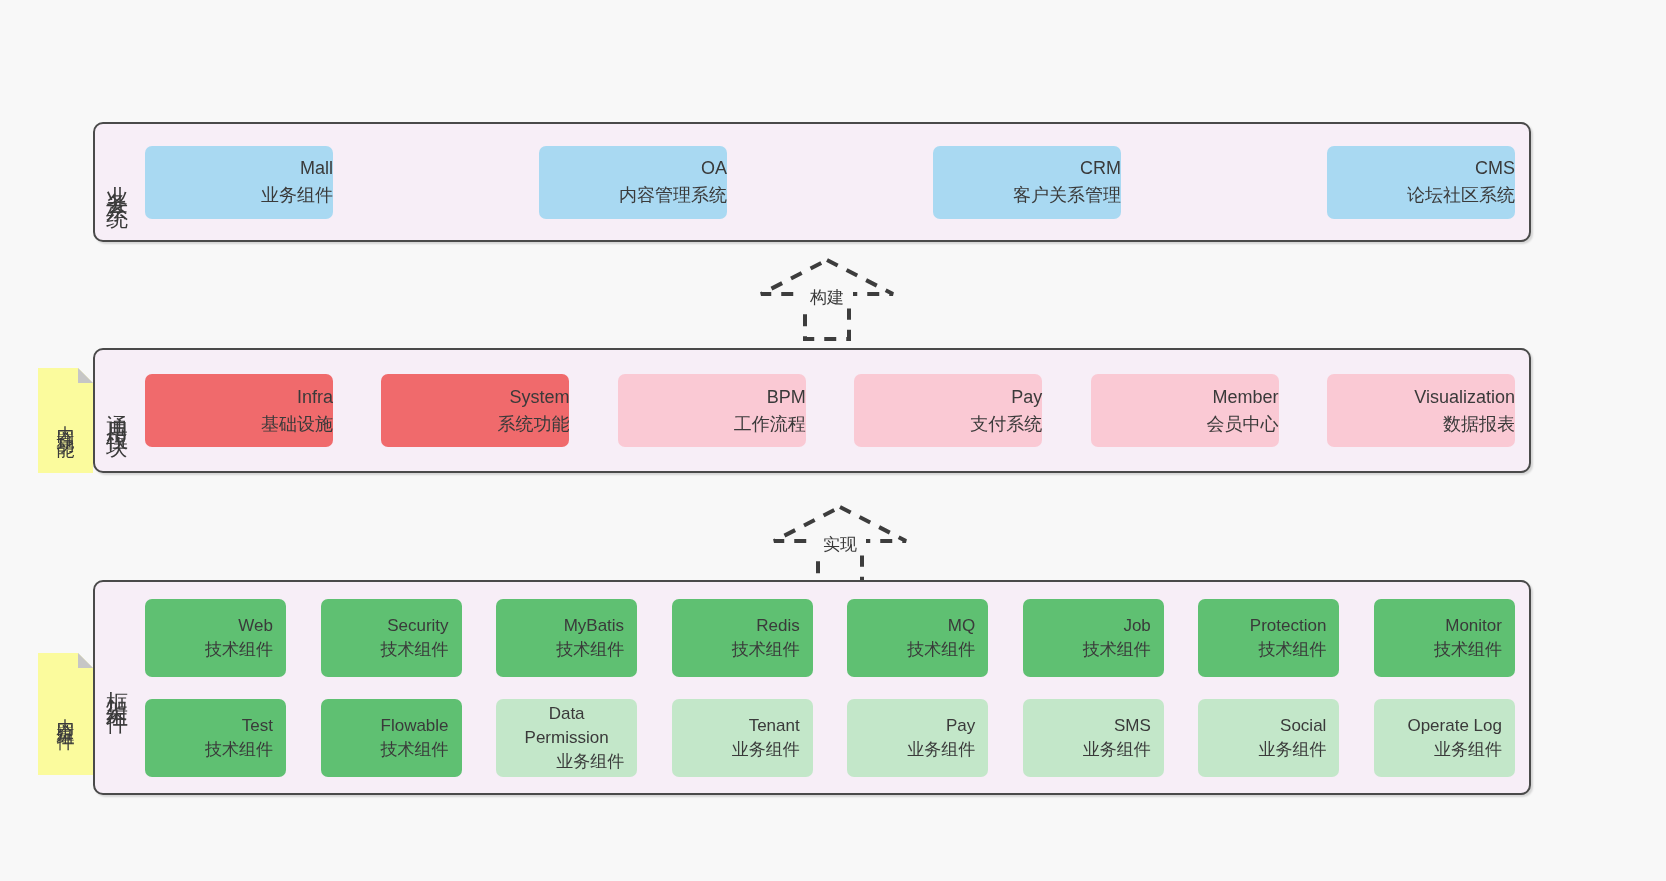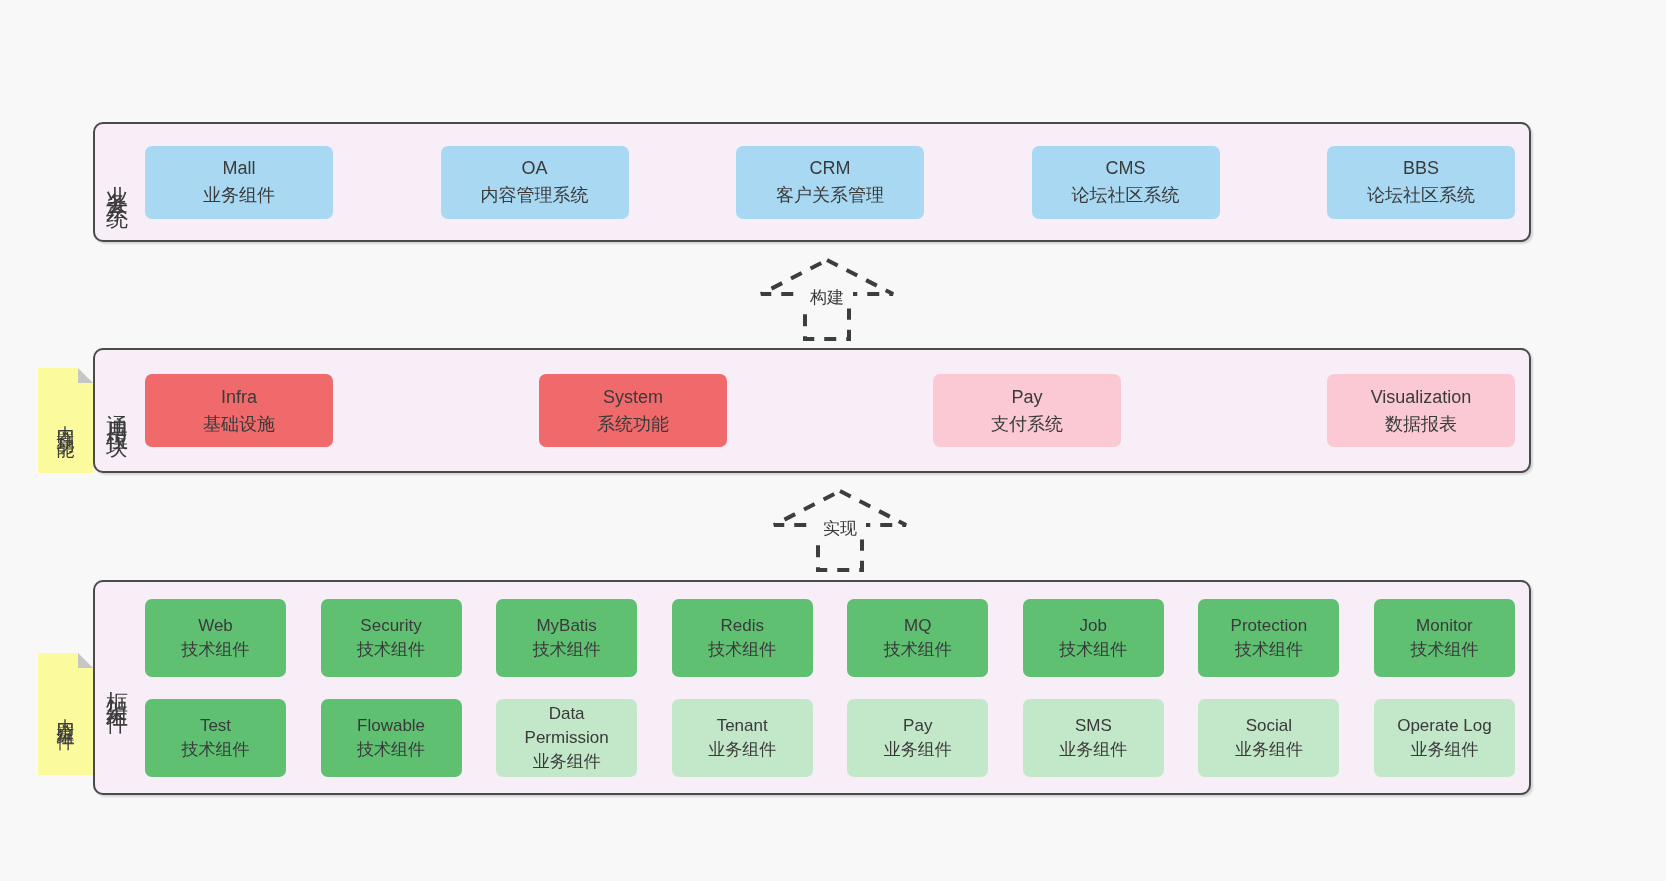--- a/index.html
+++ b/index.html
@@ -31,21 +31,21 @@
   }
   .grid {
     flex:1; display:flex; flex-direction:column; justify-content:center;
     gap:22px; padding:0 14px 0 17px;
   }
   .grid .grow { display:flex; justify-content:space-between; }
 
   
   .node {
     box-sizing:border-box; display:flex; flex-direction:column;
-    align-items:center; justify-content:center; text-align:center;
+    align-items:flex-end; justify-content:center; text-align:center;
     border-radius:7px;
   }
   .node .en, .node .zh { display:block; }
   .node.wide  { width:188px; height:73px; font-size:18px; line-height:27px; }
   .node.small { width:141px; height:78px; font-size:17px; line-height:24px; padding:0 13px; }
 
   .blue   { background:#a9d9f2; }
   .red    { background:#f06a6c; }
   .pink   { background:#fac9d4; }
   .gdark  { background:#5fc072; }
@@ -60,21 +60,21 @@
     font-size:18px; letter-spacing:5px; line-height:1;
   }
   .sticky .cut  { position:absolute; top:0; right:0; width:15px; height:15px;
                   background:#f8f8f8; clip-path:polygon(0 0,100% 0,100% 100%); }
   .sticky .fold { position:absolute; top:0; right:0; width:15px; height:15px;
                   background:#c6c6c6; clip-path:polygon(0 0,100% 100%,0 100%); }
 
   
   .arrow { position:absolute; width:140px; height:86px; }
   #arrow-build     { left:757px; top:257px; }
-  #arrow-implement { left:770px; top:488px; }
+  #arrow-implement { left:770px; top:504px; }
   .arrow svg { display:block; }
   .arrow-label {
     position:absolute; left:50%; top:46%; transform:translate(-50%,-50%);
     background:#f8f8f8; padding:0 9px; font-size:17px; white-space:nowrap;
   }
 </style>
 </head>
 <body>
 
 <div class="stage">
@@ -89,24 +89,20 @@
       <div class="node wide blue">
         <span class="en">OA</span>
         <span class="zh">内容管理系统</span>
       </div>
       <div class="node wide blue">
         <span class="en">CRM</span>
         <span class="zh">客户关系管理</span>
       </div>
       <div class="node wide blue">
         <span class="en">CMS</span>
-        <span class="zh">论坛社区系统</span>
-      </div>
-      <div class="node wide blue">
-        <span class="en">BBS</span>
         <span class="zh">论坛社区系统</span>
       </div>
     </div>
   </div>
 
   <div class="arrow" id="arrow-build">
     <svg width="140" height="86" viewBox="0 0 140 86">
       <polygon points="70,3 136,37 92,37 92,82 48,82 48,37 4,37" fill="none" stroke="#3d3d3d" stroke-width="4" stroke-dasharray="12 10"></polygon>
     </svg>
     <span class="arrow-label">构建</span>
@@ -123,22 +119,30 @@
     <div class="row">
       <div class="node wide red">
         <span class="en">Infra</span>
         <span class="zh">基础设施</span>
       </div>
       <div class="node wide red">
         <span class="en">System</span>
         <span class="zh">系统功能</span>
       </div>
       <div class="node wide pink">
+        <span class="en">BPM</span>
+        <span class="zh">工作流程</span>
+      </div>
+      <div class="node wide pink">
         <span class="en">Pay</span>
         <span class="zh">支付系统</span>
+      </div>
+      <div class="node wide pink">
+        <span class="en">Member</span>
+        <span class="zh">会员中心</span>
       </div>
       <div class="node wide pink">
         <span class="en">Visualization</span>
         <span class="zh">数据报表</span>
       </div>
     </div>
   </div>
 
   <div class="arrow" id="arrow-implement">
     <svg width="140" height="86" viewBox="0 0 140 86">

